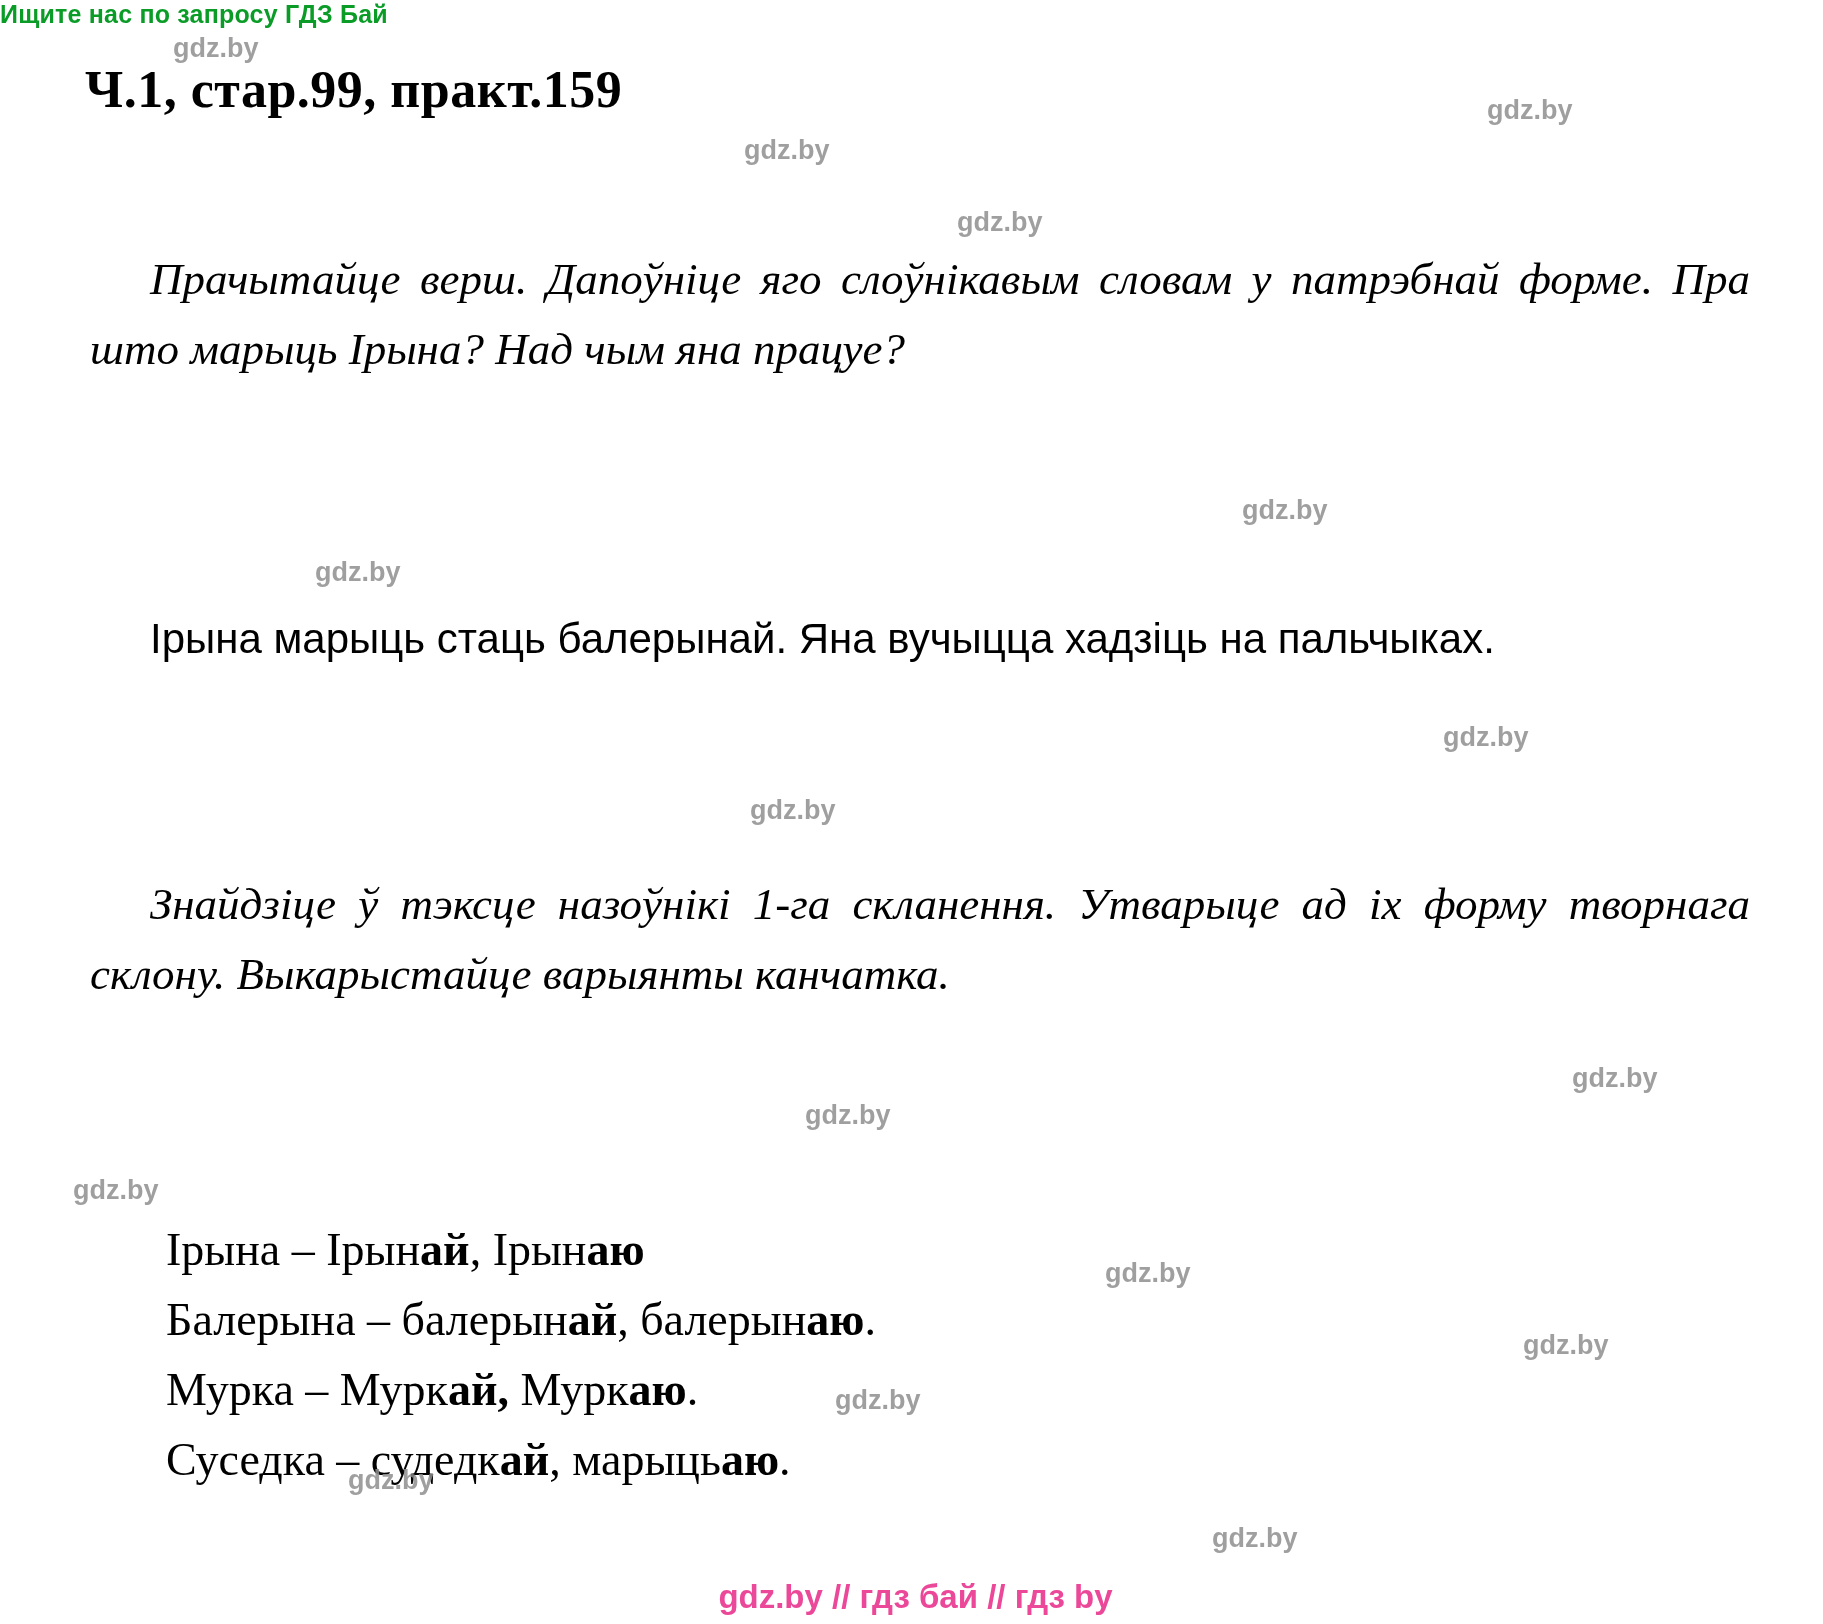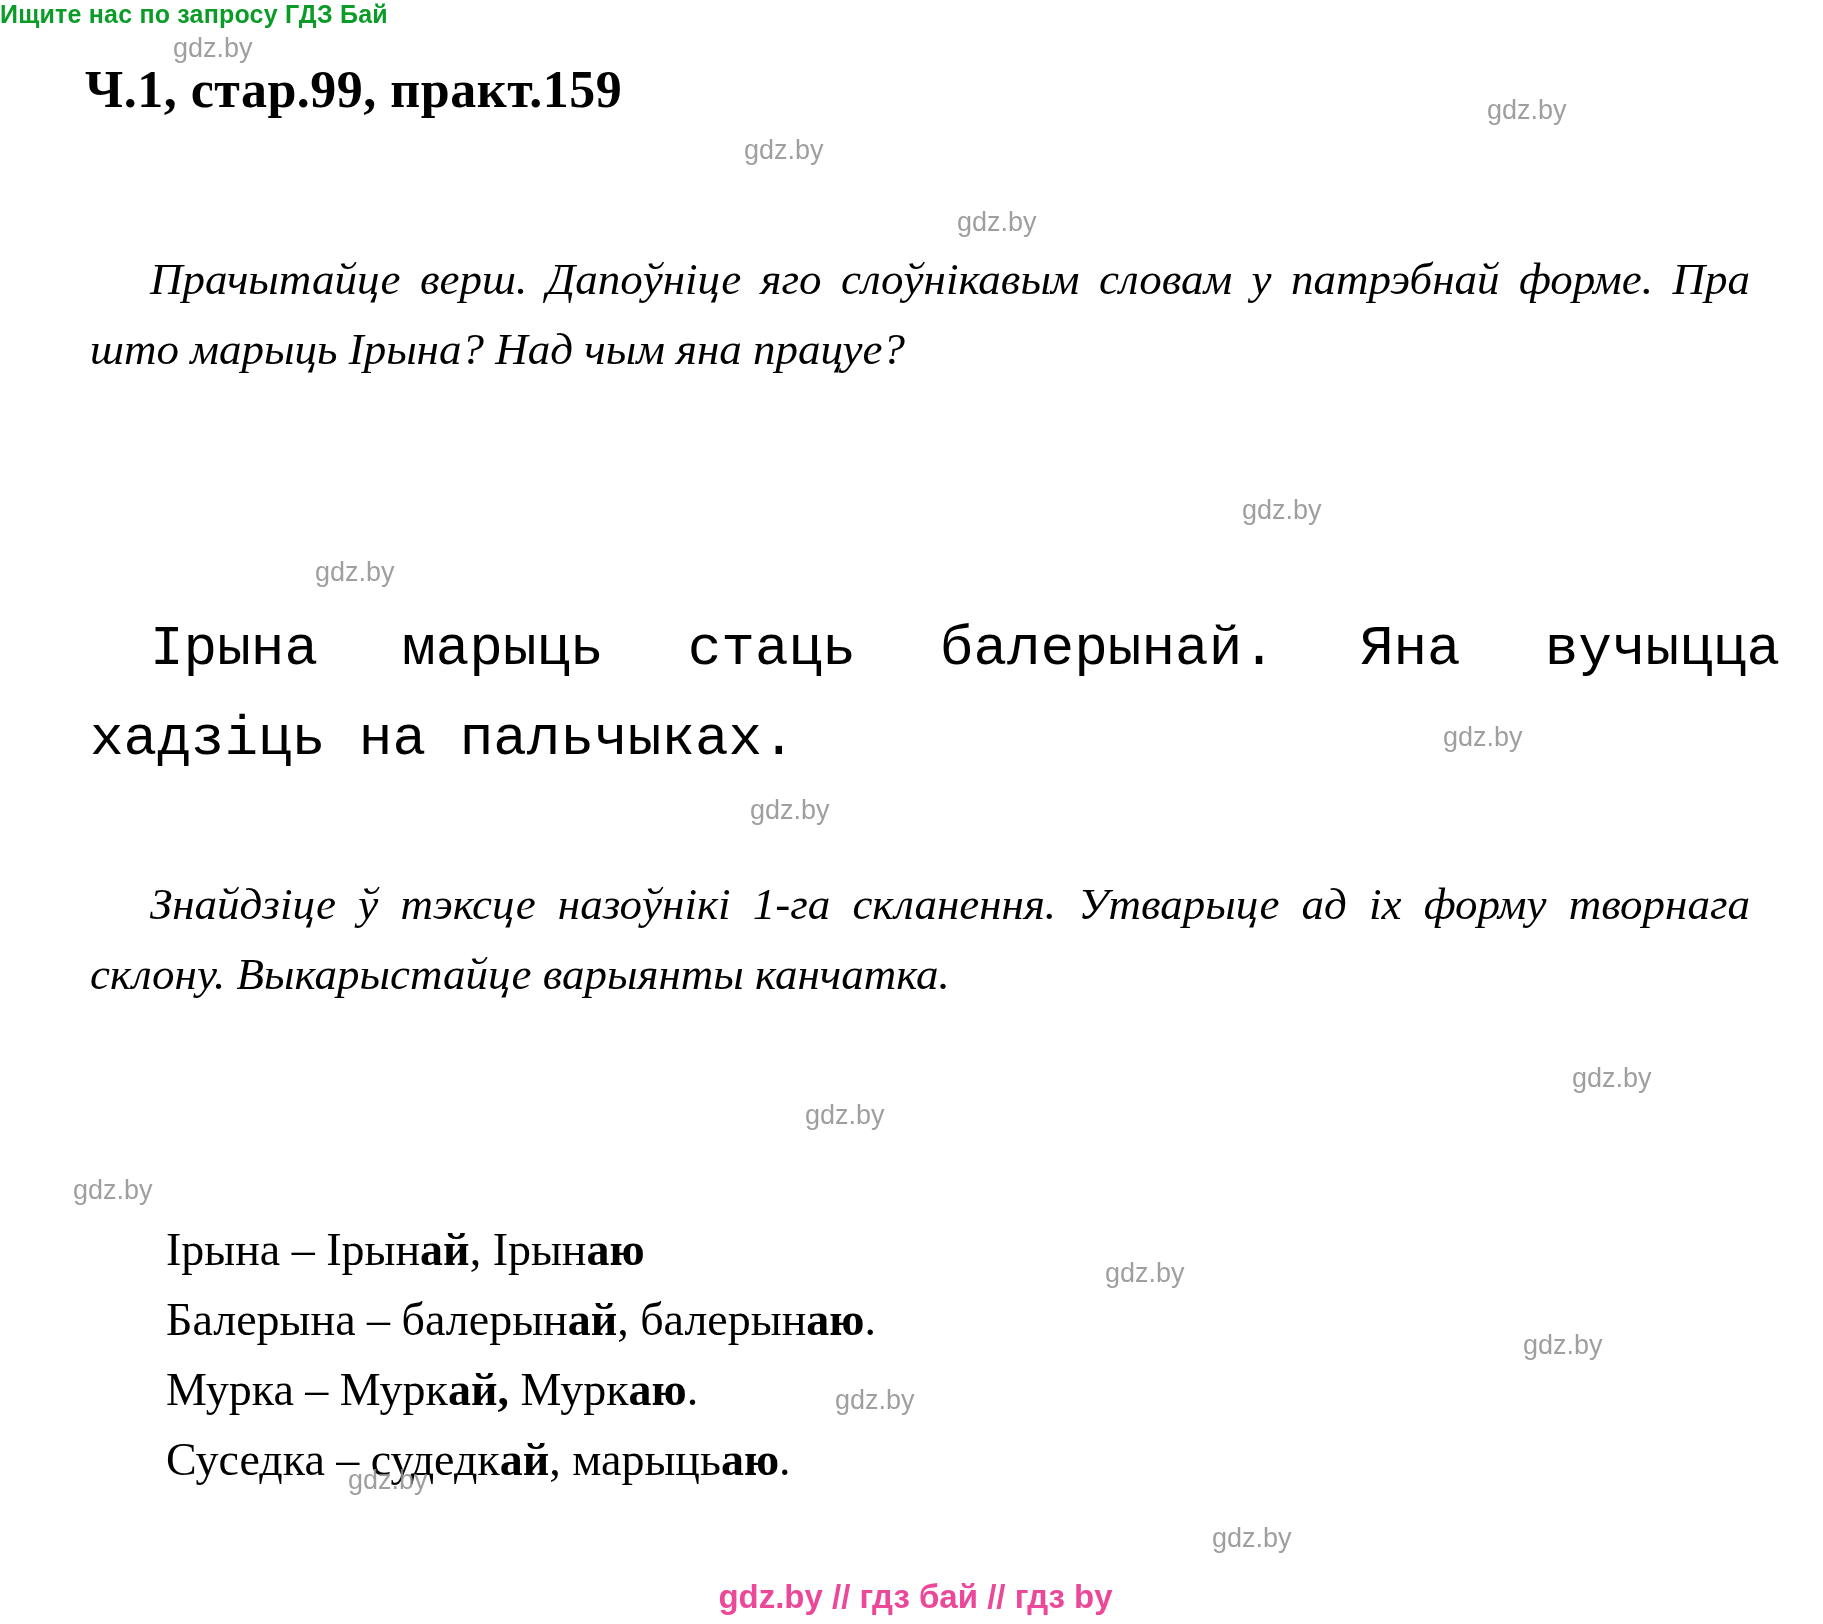--- a/index.html
+++ b/index.html
@@ -64,23 +64,23 @@
   }
   .task-2 {
     top: 870px;
     left: 90px;
     width: 1660px;
     text-indent: 60px;
   }
 
   .answer {
     position: absolute;
-    font-size: 56px;
+    font-size: 42px;
     line-height: 1.6;
-    font-family: Liberation Mono, monospace;
+    font-family: Liberation Sans, sans-serif;
   }
   .answer-1 {
     top: 605px;
     left: 90px;
     width: 1690px;
     text-indent: 60px;
     text-align: justify;
   }
 
   .list {
@@ -91,21 +91,21 @@
     line-height: 1.52;
   }
   .list .row { white-space: nowrap; }
   .list b { font-weight: bold; }
 
   .wm {
     position: absolute;
     font-family: "Liberation Sans", sans-serif;
     color: #8f8f8f;
     font-size: 27px;
-    font-weight: 400;
+    font-weight: 700;
     opacity: 0.85;
     pointer-events: none;
     white-space: nowrap;
   }
 
   .footer {
     position: absolute;
     bottom: 8px;
     left: 4px;
     width: 100%;

